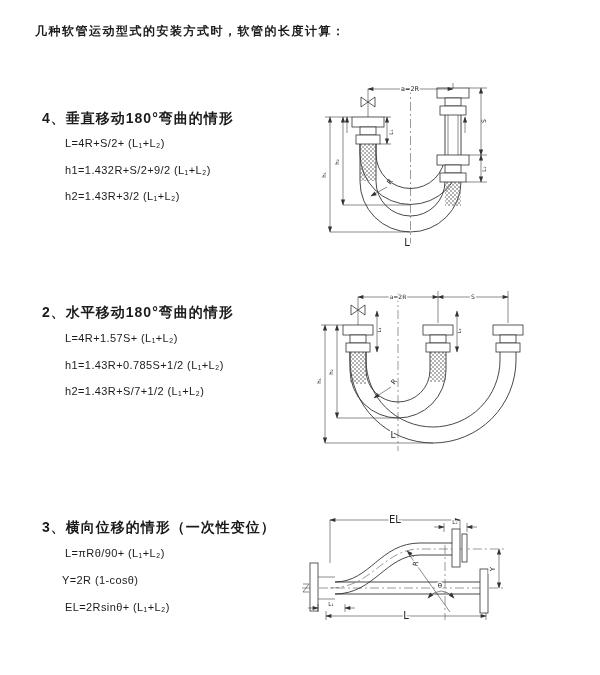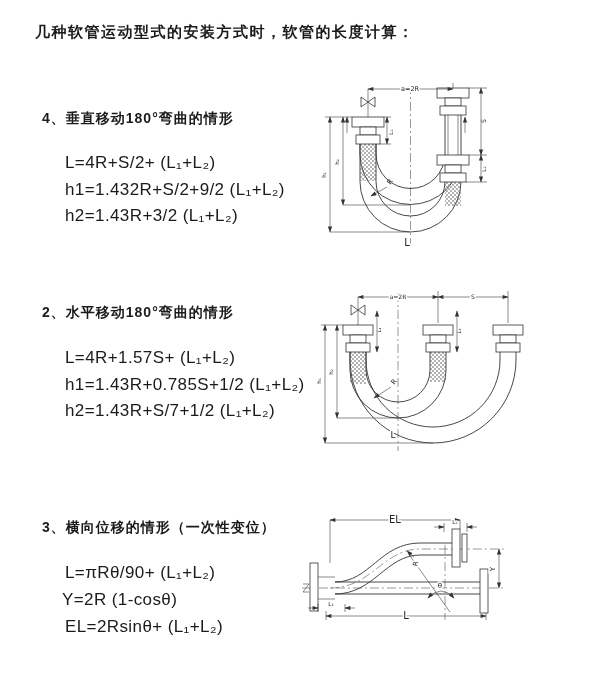--- a/index.html
+++ b/index.html
@@ -2,23 +2,23 @@
 <html><head>
 <meta charset="utf-8">
 <style>
   html,body{margin:0;padding:0;}
   body{
     width:600px;height:675px;position:relative;background:#ffffff;
     font-family:"Liberation Sans","DejaVu Sans",sans-serif;color:#1b1b1b;
     overflow:hidden;
   }
   .abs{position:absolute;white-space:nowrap;}
-  .title{font-size:15px;font-weight:700;letter-spacing:1.5px;}
+  .title{font-size:12px;font-weight:700;letter-spacing:1.5px;}
   .heading{font-size:14px;font-weight:700;letter-spacing:1px;}
-  .formula{font-size:17px;font-weight:400;letter-spacing:.4px;margin-top:16px;}
+  .formula{font-size:11px;font-weight:400;letter-spacing:.4px;}
   svg{position:absolute;overflow:visible;}
   svg text{font-family:"DejaVu Sans","Liberation Sans",sans-serif;fill:#222;}
   .halo{paint-order:stroke;stroke:#ffffff;stroke-width:3px;}
   .dln{stroke:#3c3c3c;stroke-width:.6;fill:none;}
   .hln{stroke:#333;stroke-width:.9;fill:none;}
   .cln{stroke:#555;stroke-width:.6;fill:none;stroke-dasharray:9 3 2 3;}
   .flg{fill:#ffffff;stroke:#333;stroke-width:.8;}
 </style>
 </head>
 <body>

